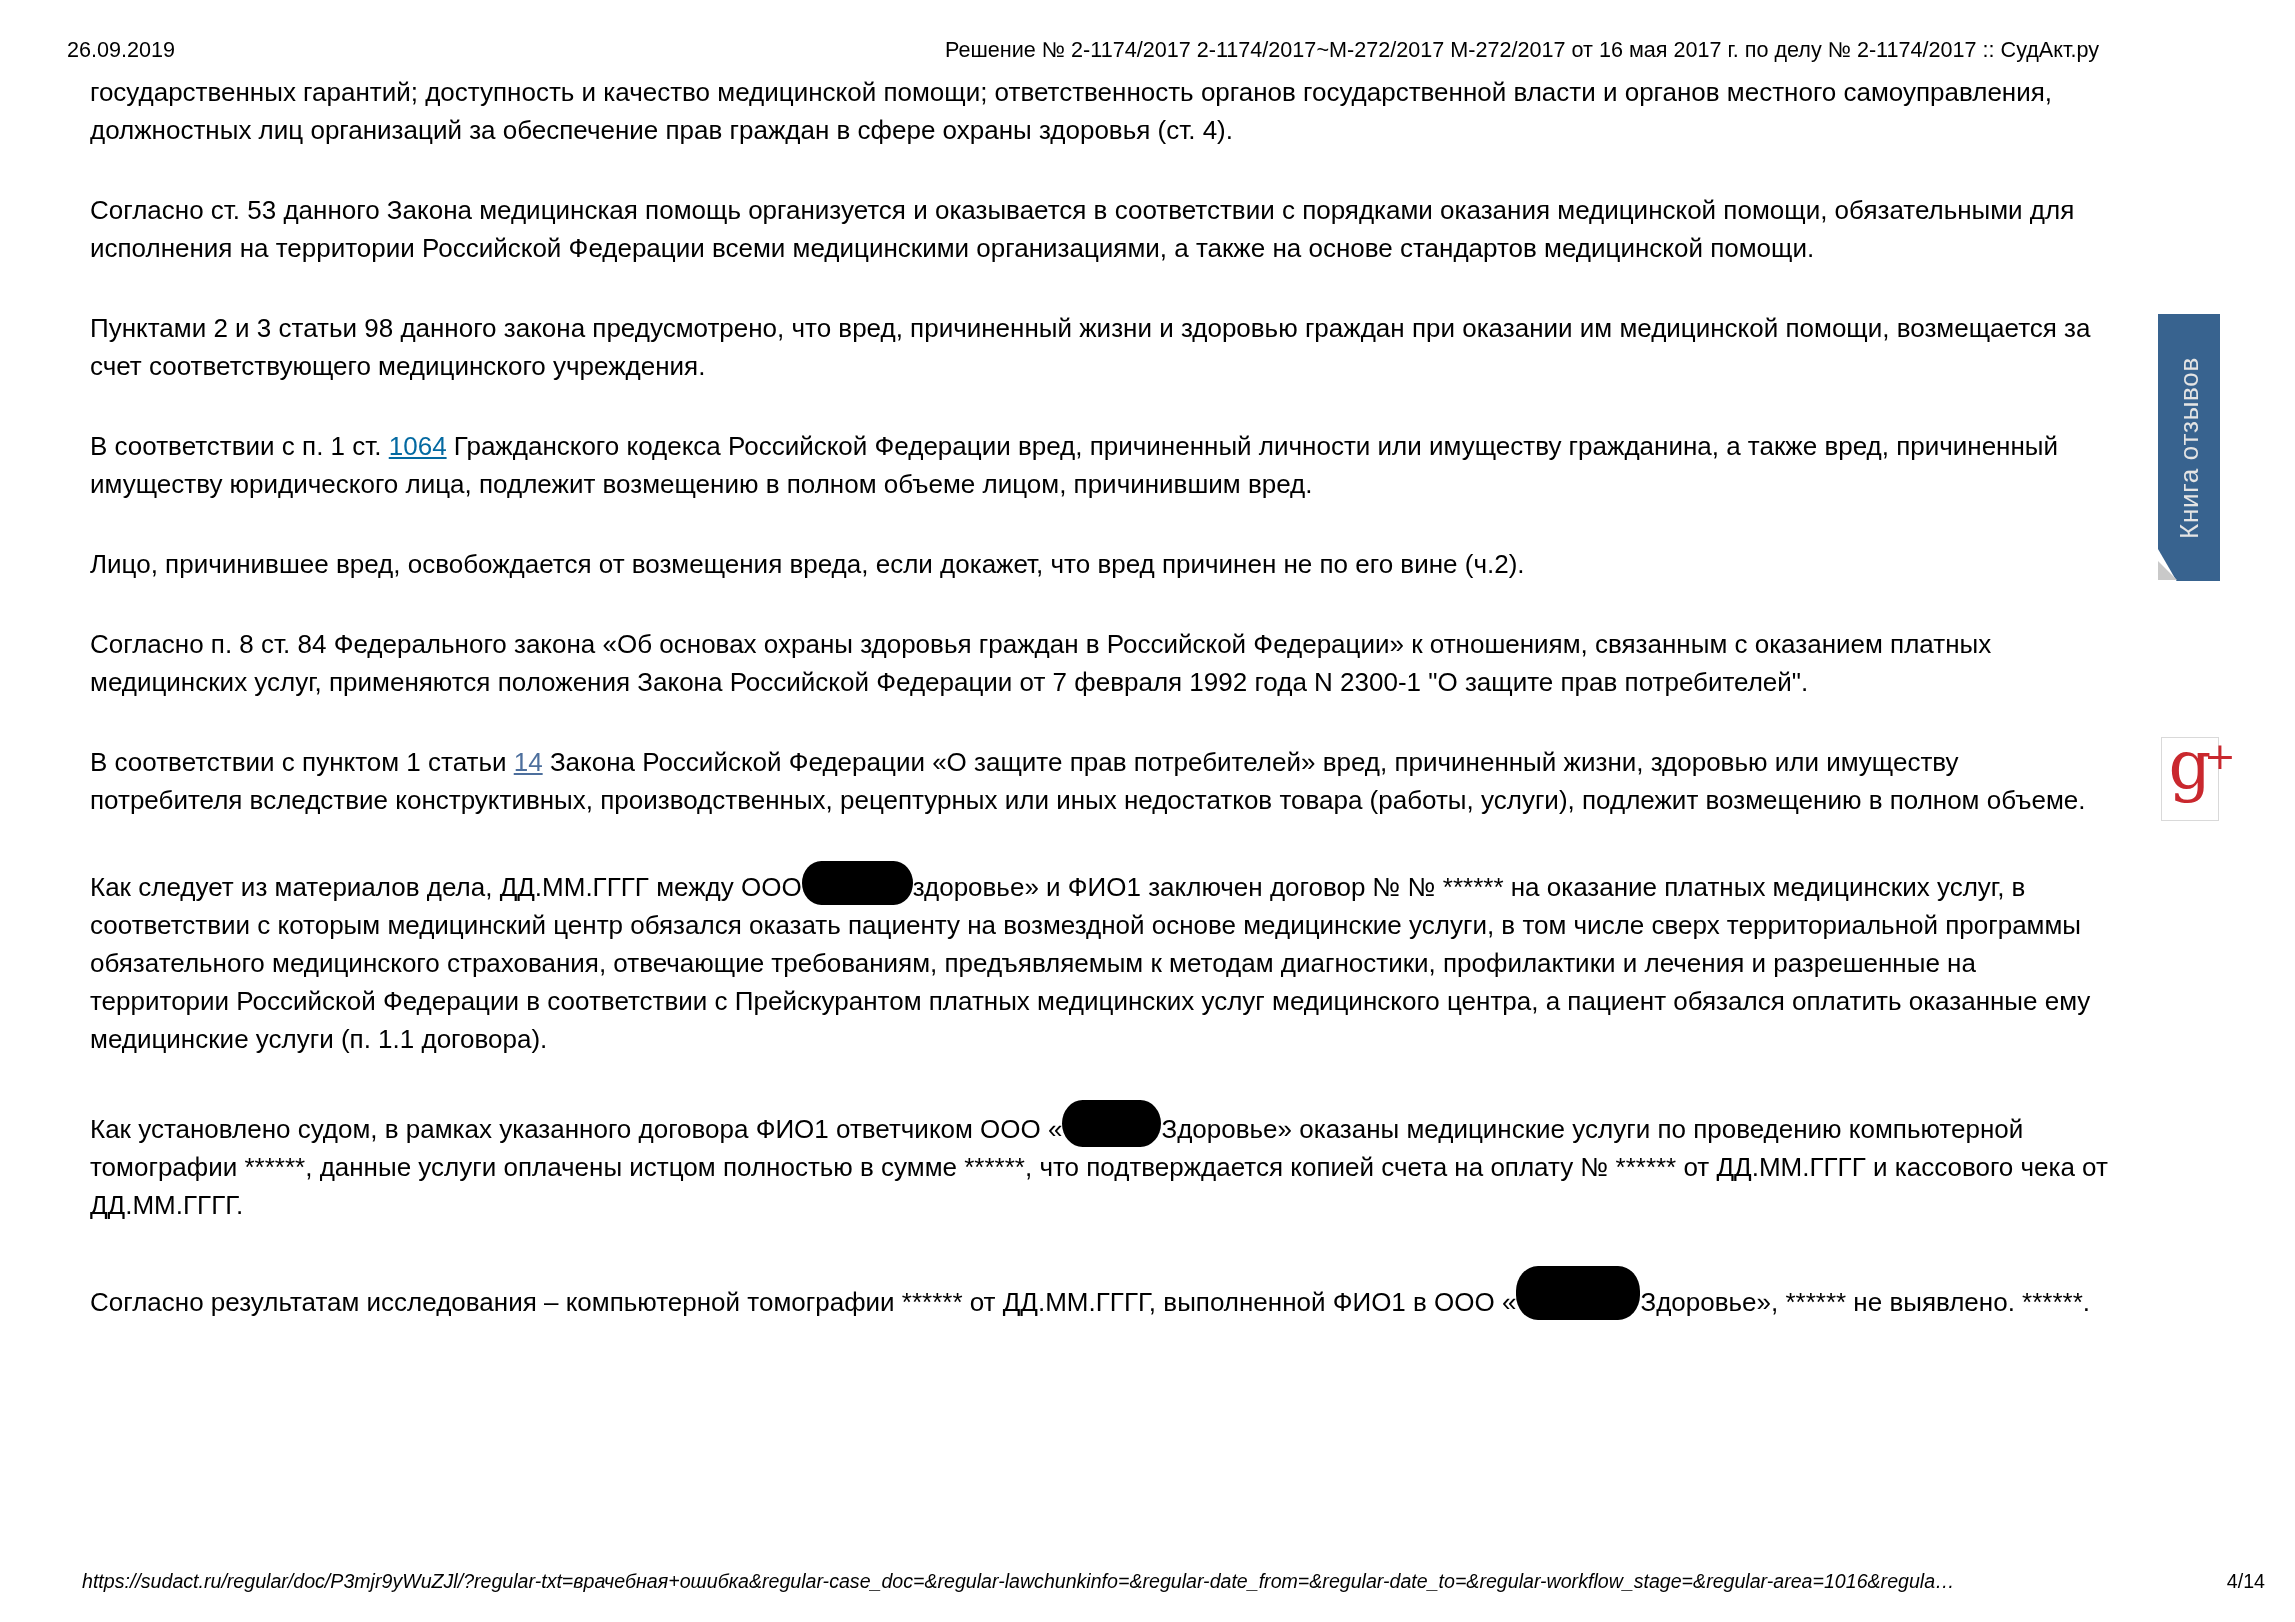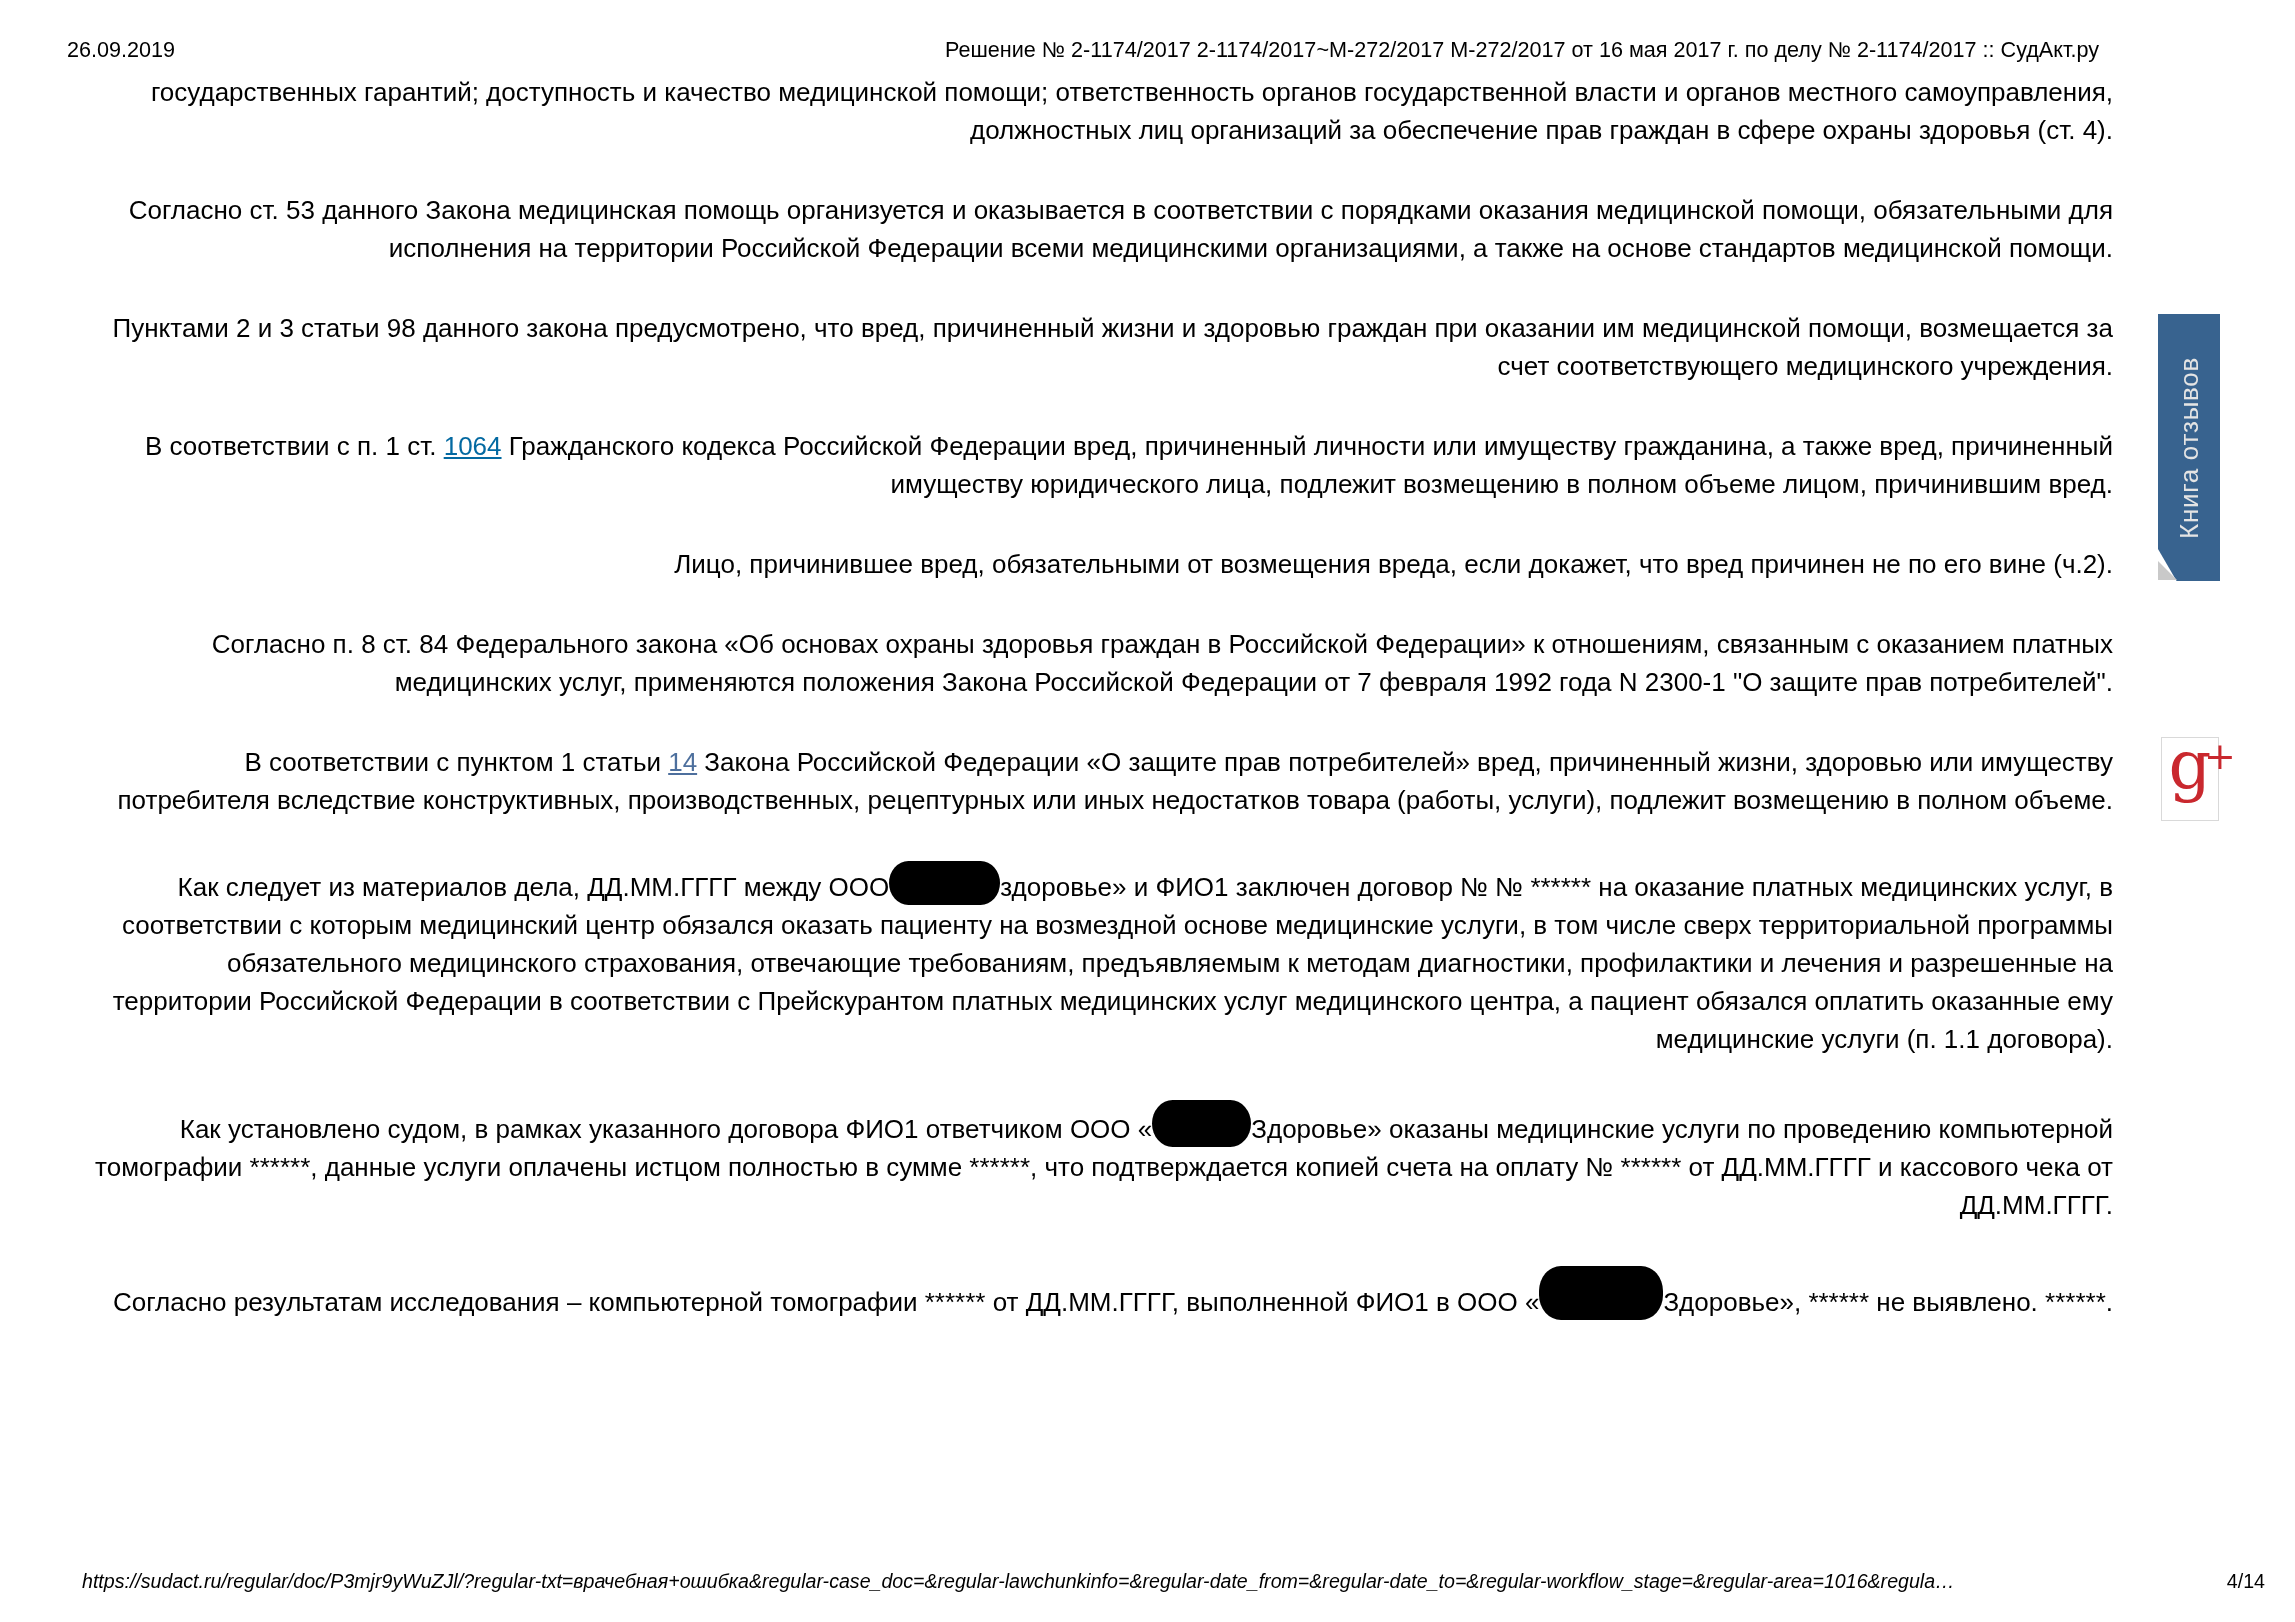--- a/index.html
+++ b/index.html
@@ -17,21 +17,21 @@
     font-size:21.6px;line-height:26px;white-space:nowrap;
   }
   .hdr-title{
     position:absolute;left:196px;right:196px;top:37px;
     text-align:right;font-size:21.6px;line-height:26px;white-space:nowrap;
   }
   
   .doc{
     position:absolute;left:90px;top:73px;width:2023px;
     font-size:26px;line-height:38px;
-    text-align:right;
+    text-align:left;
   }
   .doc p{margin:0 0 42px 0;}
   a.statute-link{text-decoration:underline;cursor:pointer;}
   .redact{
     display:inline-block;
     background:#000;
     border-radius:22px / 25px;
     vertical-align:-9.2px;
   }
   
@@ -81,21 +81,21 @@
 <body>
 
 <div class="hdr-date">26.09.2019</div>
 <div class="hdr-title">Решение № 2-1174/2017 2-1174/2017~М-272/2017 М-272/2017 от 16 мая 2017 г. по делу № 2-1174/2017 :: СудАкт.ру</div>
 
 <div class="doc">
     <p>государственных гарантий; доступность и качество медицинской помощи; ответственность органов государственной власти и органов местного самоуправления, должностных лиц организаций за обеспечение прав граждан в сфере охраны здоровья (ст. 4).</p>
     <p>Согласно ст. 53 данного Закона медицинская помощь организуется и оказывается в соответствии с порядками оказания медицинской помощи, обязательными для исполнения на территории Российской Федерации всеми медицинскими организациями, а также на основе стандартов медицинской помощи.</p>
     <p>Пунктами 2 и 3 статьи 98 данного закона предусмотрено, что вред, причиненный жизни и здоровью граждан при оказании им медицинской помощи, возмещается за счет соответствующего медицинского учреждения.</p>
     <p>В соответствии с п. 1 ст. <a class="statute-link" href="#" style="color: #0369a1;">1064</a> Гражданского кодекса Российской Федерации вред, причиненный личности или имуществу гражданина, а также вред, причиненный имуществу юридического лица, подлежит возмещению в полном объеме лицом, причинившим вред.</p>
-    <p>Лицо, причинившее вред, обязательными от возмещения вреда, если докажет, что вред причинен не по его вине (ч.2).</p>
+    <p>Лицо, причинившее вред, освобождается от возмещения вреда, если докажет, что вред причинен не по его вине (ч.2).</p>
     <p>Согласно п. 8 ст. 84 Федерального закона «Об основах охраны здоровья граждан в Российской Федерации» к отношениям, связанным с оказанием платных медицинских услуг, применяются положения Закона Российской Федерации от 7 февраля 1992 года N 2300-1 "О защите прав потребителей".</p>
     <p>В соответствии с пунктом 1 статьи <a class="statute-link" href="#" style="color: rgb(77, 111, 157);">14</a> Закона Российской Федерации «О защите прав потребителей» вред, причиненный жизни, здоровью или имуществу потребителя вследствие конструктивных, производственных, рецептурных или иных недостатков товара (работы, услуги), подлежит возмещению в полном объеме.</p>
     <p>Как следует из материалов дела, ДД.ММ.ГГГГ между ООО<span class="redact" style="width: 111px; height: 44px; background: rgb(0, 0, 0);"></span>здоровье» и ФИО1 заключен договор № № ****** на оказание платных медицинских услуг, в соответствии с которым медицинский центр обязался оказать пациенту на возмездной основе медицинские услуги, в том числе сверх территориальной программы обязательного медицинского страхования, отвечающие требованиям, предъявляемым к методам диагностики, профилактики и лечения и разрешенные на территории Российской Федерации в соответствии с Прейскурантом платных медицинских услуг медицинского центра, а пациент обязался оплатить оказанные ему медицинские услуги (п. 1.1 договора).</p>
     <p>Как установлено судом, в рамках указанного договора ФИО1 ответчиком ООО «<span class="redact" style="width: 99px; height: 47px; background: rgb(0, 0, 0);"></span>Здоровье» оказаны медицинские услуги по проведению компьютерной томографии ******, данные услуги оплачены истцом полностью в сумме ******, что подтверждается копией счета на оплату № ****** от ДД.ММ.ГГГГ и кассового чека от ДД.ММ.ГГГГ.</p>
     <p>Согласно результатам исследования – компьютерной томографии ****** от ДД.ММ.ГГГГ, выполненной ФИО1 в ООО «<span class="redact" style="width: 124px; height: 54px; background: rgb(0, 0, 0);"></span>Здоровье», ****** не выявлено. ******.</p>
   </div>
 
 <div class="feedback-banner" style="background: rgb(56, 99, 143);">
   <span class="label" style="color: rgb(228, 228, 228);">Книга отзывов</span>
 </div>

